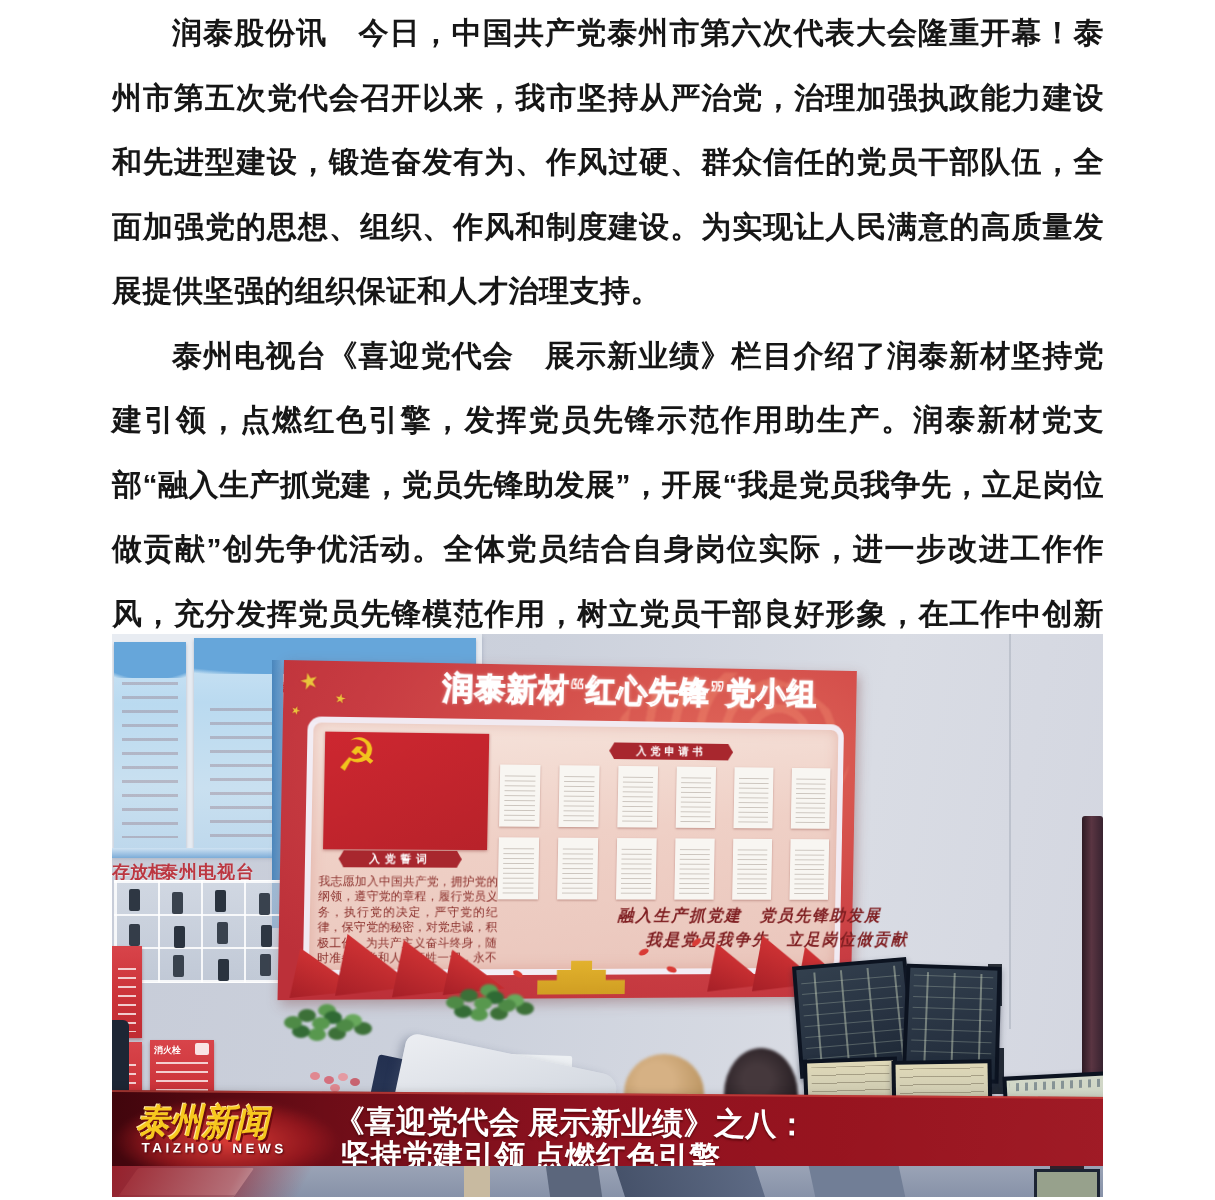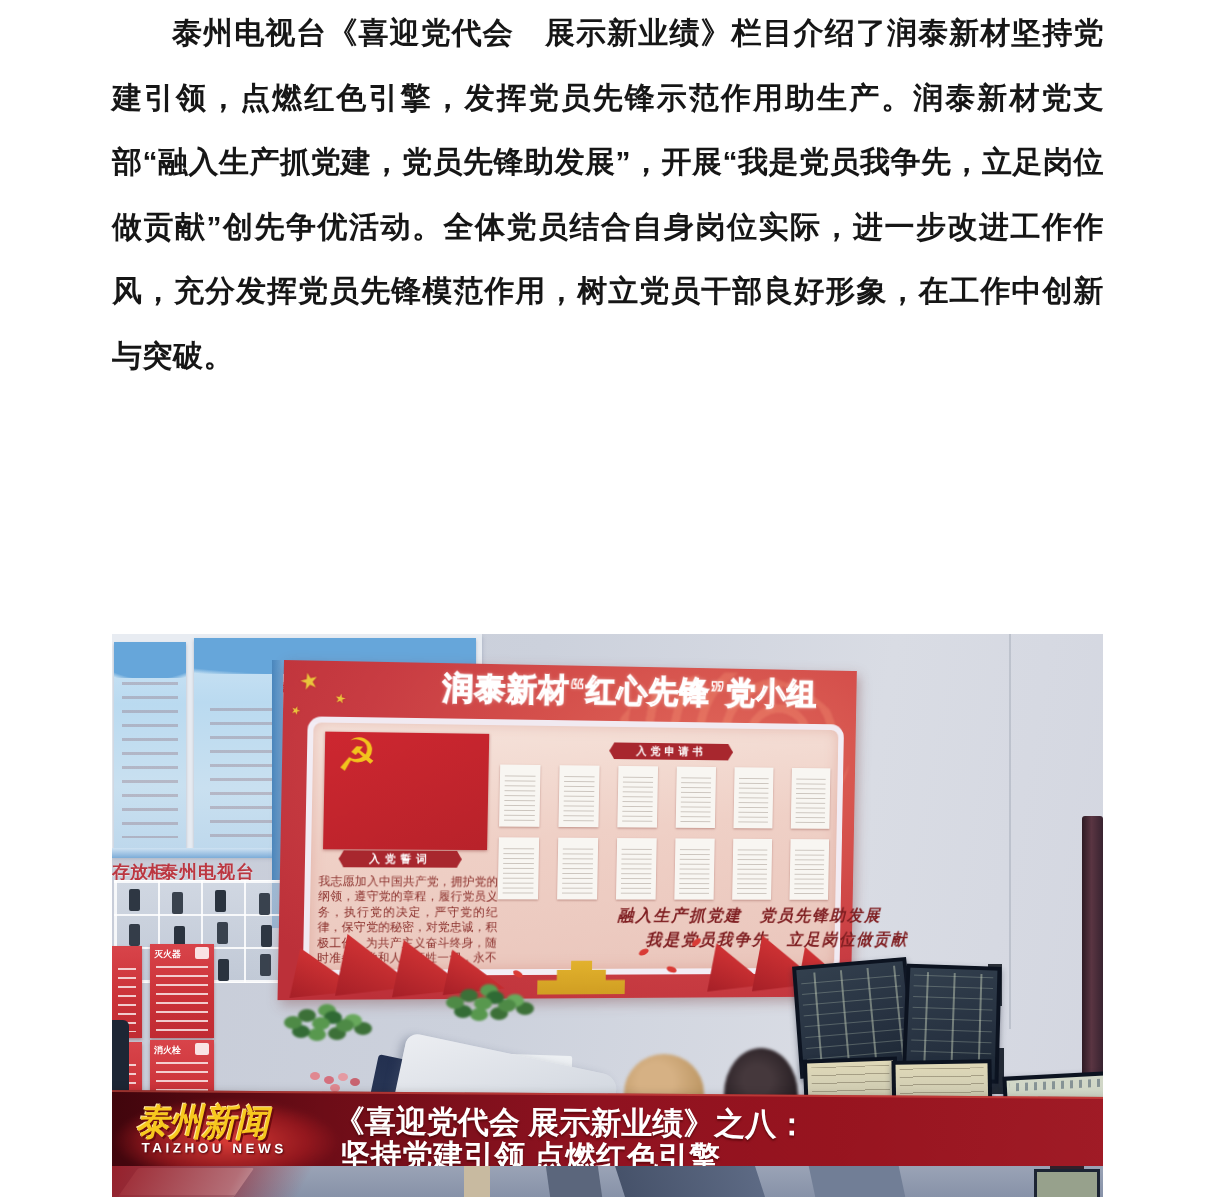--- a/index.html
+++ b/index.html
@@ -184,20 +184,21 @@
   .sd1{left:436px;top:0;width:52px;height:31px;background:#5b667c;transform:skewX(8deg)}
   .sd2{left:508px;top:0;width:140px;height:31px;background:linear-gradient(90deg,#46526a,#5d6a84);transform:skewX(18deg)}
   .sd3{left:700px;top:0;width:90px;height:31px;background:#717e96;transform:skewX(12deg)}
   .smr{left:922px;top:3px;width:60px;height:26px;background:#97a18c;border:3px solid #1c2433}
   .spb{left:938px;top:0;width:34px;height:31px;background:#33202a}
 </style>
 </head>
 <body>
 
 <div class="article">
+  <p>润泰股份讯　今日，中国共产党泰州市第六次代表大会隆重开幕！泰州市第五次党代会召开以来，我市坚持从严治党，治理加强执政能力建设和先进型建设，锻造奋发有为、作风过硬、群众信任的党员干部队伍，全面加强党的思想、组织、作风和制度建设。为实现让人民满意的高质量发展提供坚强的组织保证和人才治理支持。</p>
   <p>泰州电视台《喜迎党代会　展示新业绩》栏目介绍了润泰新材坚持党建引领，点燃红色引擎，发挥党员先锋示范作用助生产。润泰新材党支部“融入生产抓党建，党员先锋助发展”，开展“我是党员我争先，立足岗位做贡献”创先争优活动。全体党员结合自身岗位实际，进一步改进工作作风，充分发挥党员先锋模范作用，树立党员干部良好形象，在工作中创新与突破。</p>
 </div>
 
 <figure class="photo">
   <div class="seam abs"></div>
 
   <div class="bboard abs">
     <div class="bposter bp1">
       <div class="bp-wave"></div>
       <div class="bp-lines"></div>
@@ -213,25 +214,20 @@
 
   <div class="cab-label cab-l1 abs">存放柜</div>
   <div class="cab-label cab-l2 abs">泰州电视台</div>
   <div class="cabinet abs">
     <i class="phones"></i>
   </div>
 
   <div class="fp fpA1">
       <div class="fp-lines"></div>
     </div>
-  <div class="fp fpB1">
-    <div class="fp-h">灭火器</div>
-    <i class="fp-ic"></i>
-    <div class="fp-lines"></div>
-  </div>
   <div class="fp fpA2">
       <div class="fp-lines"></div>
     </div>
   <div class="fp fpB2">
     <div class="fp-h">消火栓</div>
     <i class="fp-ic"></i>
     <div class="fp-lines"></div>
   </div>
   <div class="left-mon abs"></div>
 

